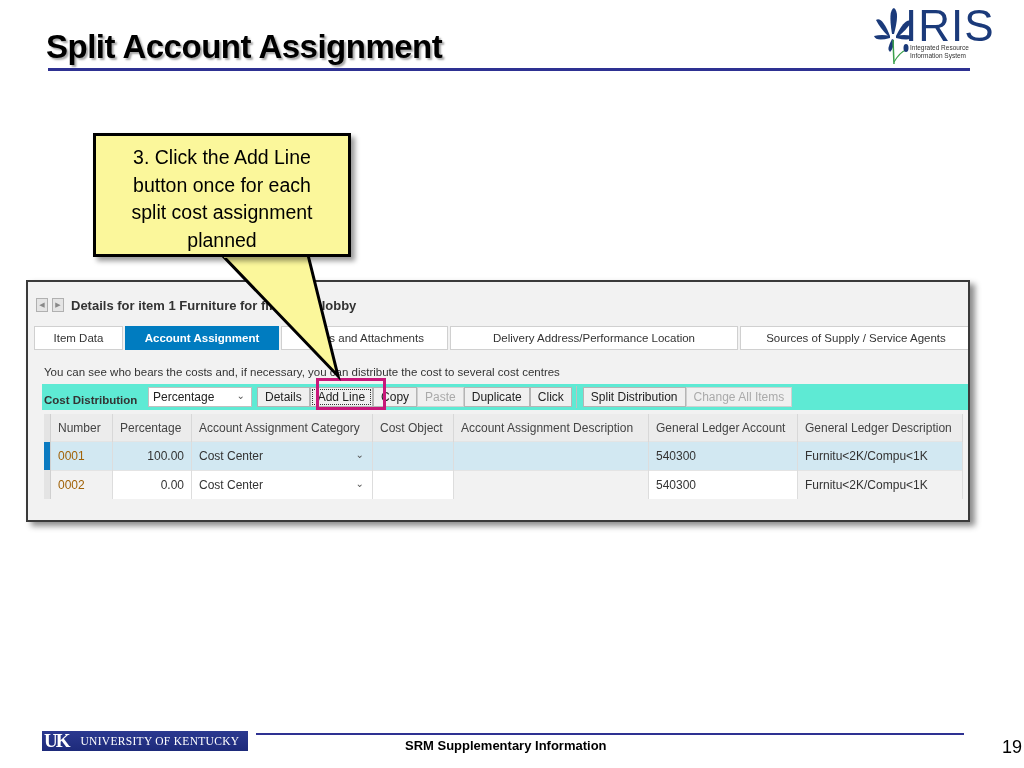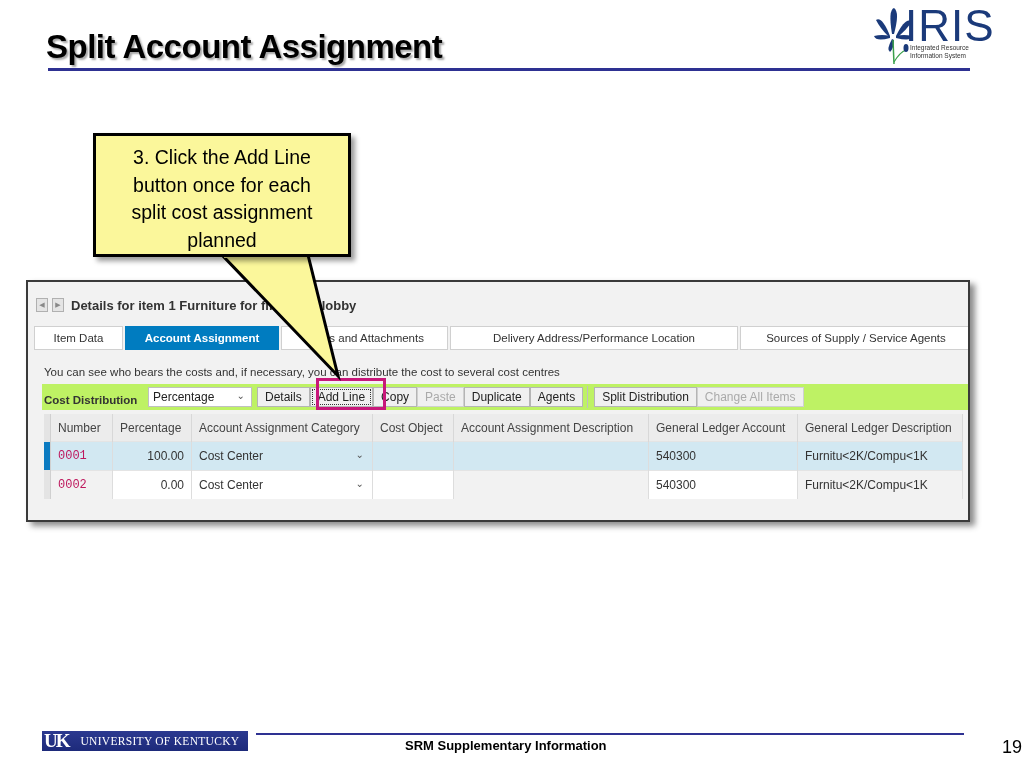--- a/index.html
+++ b/index.html
@@ -24,39 +24,39 @@
   .sap-header { position:absolute; left:8px; top:14px; height:18px; display:flex; align-items:center; }
   .nav-btn { width:12px; height:14px; border:1px solid #b0b0b0; background:#e4e4e4; display:flex; align-items:center; justify-content:center; font-size:7px; color:#888; margin-right:4px; box-sizing:border-box; }
   .sap-title { font-size:13px; font-weight:bold; color:#333; margin-left:3px; white-space:nowrap; }
 
   .tabs { position:absolute; left:6px; top:44px; display:flex; }
   .tab { height:24px; border:1px solid #d0d0d0; background:#fff; font-size:11.5px; color:#333; display:flex; align-items:center; justify-content:center; box-sizing:border-box; margin-right:2px; white-space:nowrap; }
   .tab.active { background:#007cc0; color:#fff; font-weight:bold; border-color:#007cc0; }
 
   .info-text { position:absolute; left:16px; top:84px; font-size:11.5px; color:#333; white-space:nowrap; }
 
-  .toolbar { position:absolute; left:14px; top:102px; width:930px; height:26px; background:#bef264; display:flex; align-items:center; }
+  .toolbar { position:absolute; left:14px; top:102px; width:930px; height:26px; background:#5eead4; display:flex; align-items:center; }
   .tb-label { font-size:11.5px; font-weight:bold; color:#333; margin-left:2px; width:104px; margin-top:6px; }
   .tb-select { width:104px; height:20px; background:#fff; border:1px solid #c0c0c0; box-sizing:border-box; font-size:12px; color:#222; display:flex; align-items:center; padding-left:4px; position:relative; margin-right:5px; }
   .tb-select .chev { position:absolute; right:6px; top:2px; font-size:10px; color:#555; }
   .tb-btn { height:20px; border:1px solid #b5b5b5; background:#f0f0f0; box-sizing:border-box; font-size:12px; color:#222; display:flex; align-items:center; justify-content:center; padding:0 7px; white-space:nowrap; }
   .tb-btn.disabled { color:#aaa; border-color:#d0d0d0; }
   .tb-btn.focused { outline:1px dotted #333; outline-offset:-3px; }
   .tb-sep { width:1px; height:22px; background:#c0c0c0; margin:0 6px 0 4px; }
   .highlight-box { position:absolute; left:288px; top:96px; width:70px; height:32px; border:3px solid #c8187a; box-sizing:border-box; }
 
   .grid { position:absolute; left:16px; top:132px; border-collapse:collapse; font-size:12px; color:#333; }
   .grid th { background:#ececec; font-weight:normal; color:#444; height:27px; text-align:left; padding:0 7px; border-right:1px solid #d8d8d8; white-space:nowrap; }
   .grid td { height:28px; padding:0 7px; border-right:1px solid #dddddd; border-top:1px solid #e4e4e4; white-space:nowrap; }
   .grid .sel-col { width:6px; padding:0; background:#e4e4e4; border-right:1px solid #d0d0d0; }
   .grid tr.selected td { background:#d2e8f2; }
   .grid tr.selected td.sel-col { background:#0b7bc1; }
   .grid tr.plain td.white { background:#fff; }
   .grid tr.plain td.grey { background:#f2f2f2; }
-  .grid .num { color:#be185d;font-family:Liberation Mono, monospace; }
+  .grid .num { color:#a16207; }
   .grid .right { text-align:right; }
   .grid .dd { position:relative; }
   .grid .dd .chev { position:absolute; right:8px; top:7px; font-size:10px; color:#555; }
 
   
   .uk-logo { position:absolute; left:42px; top:731px; width:206px; height:20px; background:linear-gradient(#2b3990,#1d2a7a); display:flex; align-items:center; }
   .uk-logo .uk-mark { font-family:"Liberation Serif", serif; font-weight:bold; font-size:19px; color:#fff; margin-left:2px; letter-spacing:-2px; }
   .uk-logo .uk-text { font-family:"Liberation Serif", serif; font-size:11.5px; color:#fff; margin-left:12px; letter-spacing:0.3px; }
   .footer-rule { position:absolute; left:256px; top:733px; width:708px; height:2px; background:#2e3192; }
   .footer-text { position:absolute; left:405px; top:738px; font-size:13px; font-weight:bold; color:#000; }
@@ -113,21 +113,21 @@
     <div class="tb-label">Cost Distribution</div>
     <div class="tb-select">
       <span>Percentage</span>
       <span class="chev">⌄</span>
     </div>
     <div class="tb-btn">Details</div>
     <div class="tb-btn focused">Add Line</div>
     <div class="tb-btn">Copy</div>
     <div class="tb-btn disabled">Paste</div>
     <div class="tb-btn">Duplicate</div>
-    <div class="tb-btn">Agents</div>
+    <div class="tb-btn">Click</div>
     <div class="tb-sep"></div>
     <div class="tb-btn">Split Distribution</div>
     <div class="tb-btn disabled">Change All Items</div>
   </div>
   <div class="highlight-box"></div>
 
   <table class="grid">
     <thead>
       <tr>
         <th class="sel-col"></th>

